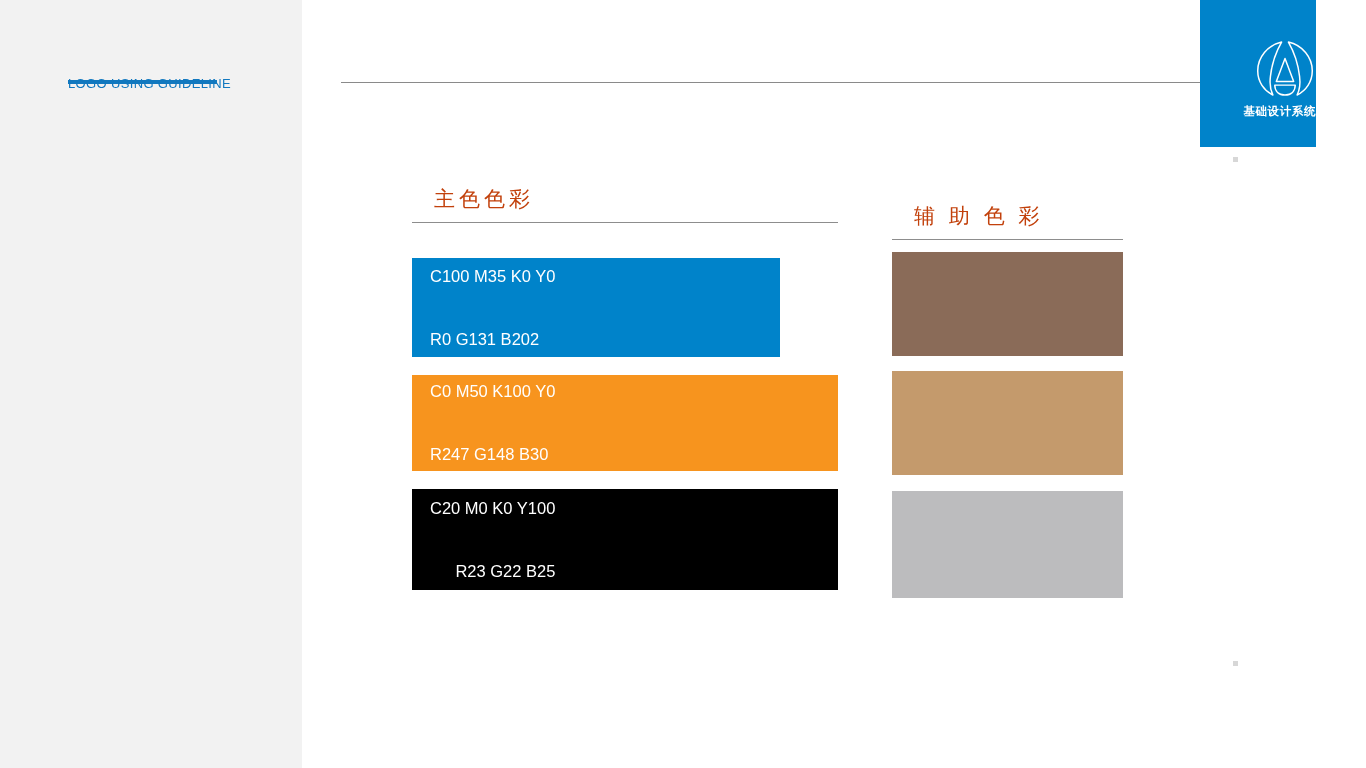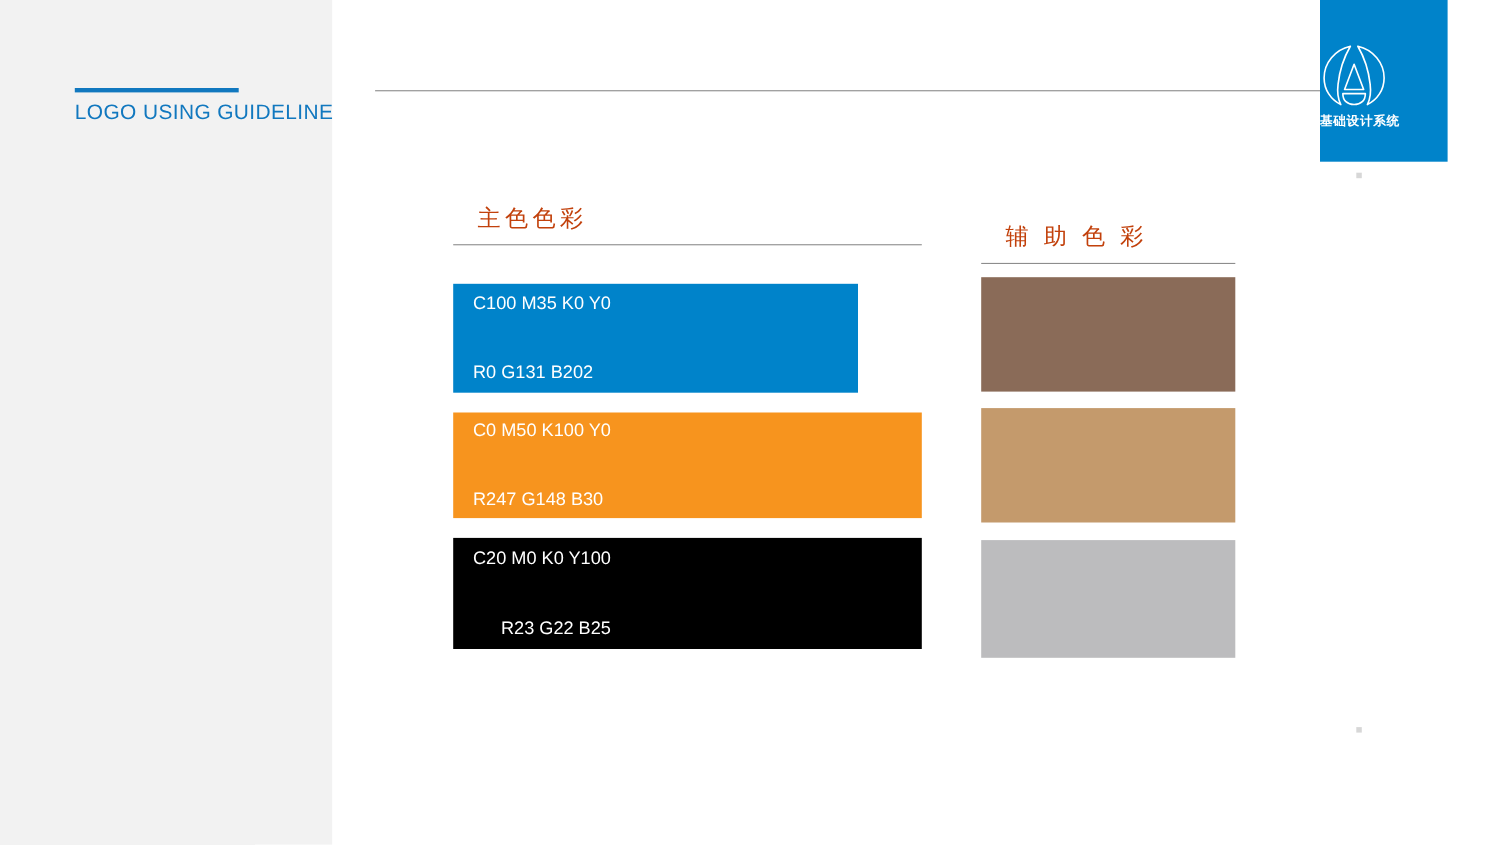--- a/index.html
+++ b/index.html
@@ -28,22 +28,22 @@
     position: absolute;
     left: 68px;
     top: 80px;
     width: 149px;
     height: 4px;
     background: #1178bf;
   }
   #sidebar-title {
     position: absolute;
     left: 68px;
-    top: 92px;
-    font-size: 19px;
+    top: 76px;
+    font-size: 13px;
     letter-spacing: 0.35px;
     color: #1178bf;
     white-space: nowrap;
   }
   #sidebar-tab {
     position: absolute;
     left: 70px;
     top: 236px;
     width: 151px;
     height: 30px;
@@ -74,21 +74,21 @@
   
   #logo-badge {
     position: absolute;
     left: 1200px;
     top: 0;
     width: 116px;
     height: 147px;
     background: #0083ca;
     display: flex;
     flex-direction: column;
-    align-items: flex-start;
+    align-items: flex-end;
     justify-content: flex-start;
   }
   #logo-mark {
     margin-top: 38px;
     width: 62px;
     height: 62px;
     display: block;
   }
   #logo-badge .badge-label {
     margin-top: 6px;

